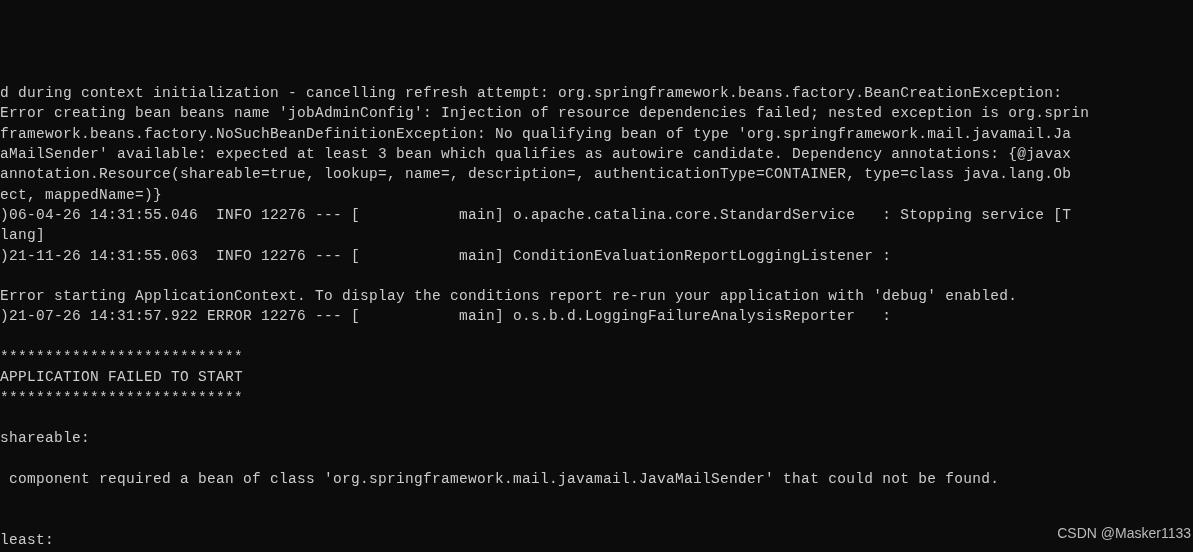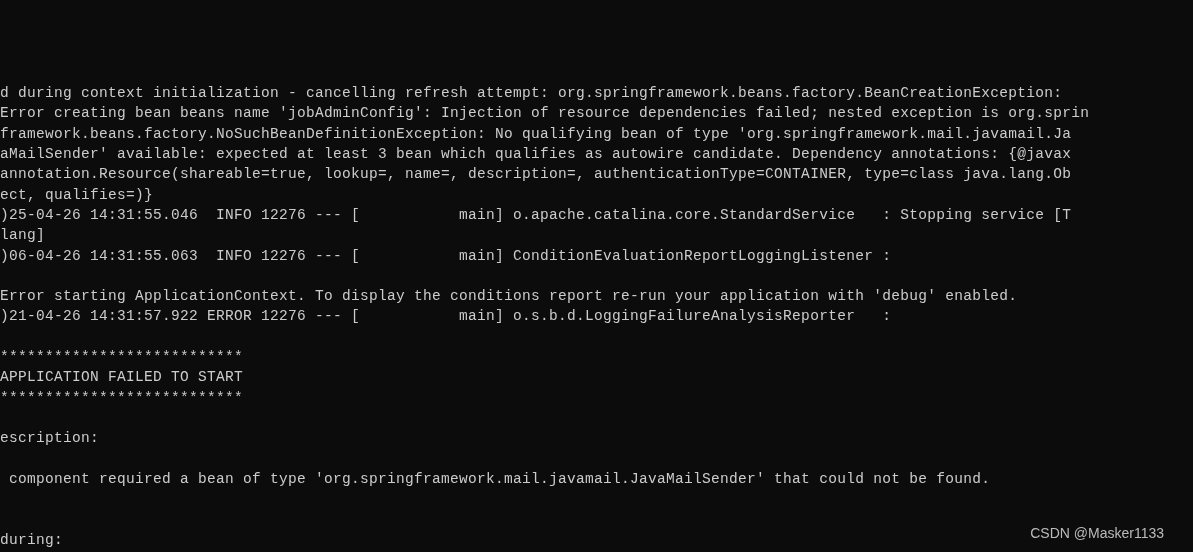--- a/index.html
+++ b/index.html
@@ -20,55 +20,55 @@
       padding: 2px 0;
       position: relative;
     }
     .console-output {
       white-space: pre;
       letter-spacing: 0.3px;
     }
     .watermark {
       position: absolute;
       bottom: 8px;
-      right: 29px;
+      right: 2px;
       color: #bbbbbb;
       font-family: -apple-system, BlinkMacSystemFont, "Segoe UI", Arial, sans-serif;
       font-size: 14px;
       letter-spacing: 0px;
     }
   </style>
 </head>
 <body>
 
 
 
 <div class="console-output"><span>d during context initialization - cancelling refresh attempt: org.springframework.beans.factory.BeanCreationException:</span>
 <span>Error creating bean beans name 'jobAdminConfig': Injection of resource dependencies failed; nested exception is org.sprin</span>
 <span>framework.beans.factory.NoSuchBeanDefinitionException: No qualifying bean of type 'org.springframework.mail.javamail.Ja</span>
 <span>aMailSender' available: expected at least 3 bean which qualifies as autowire candidate. Dependency annotations: {@javax</span>
 <span>annotation.Resource(shareable=true, lookup=, name=, description=, authenticationType=CONTAINER, type=class java.lang.Ob</span>
-<span>ect, qualifies=)}</span>
-<span>)25-04-26 14:31:55.046  INFO 12276 --- [           main] o.apache.catalina.core.StandardService   : Stopping service [T</span>
+<span>ect, mappedName=)}</span>
+<span>)06-04-26 14:31:55.046  INFO 12276 --- [           main] o.apache.catalina.core.StandardService   : Stopping service [T</span>
 <span>lang]</span>
-<span>)06-04-26 14:31:55.063  INFO 12276 --- [           main] ConditionEvaluationReportLoggingListener :</span>
+<span>)21-11-26 14:31:55.063  INFO 12276 --- [           main] ConditionEvaluationReportLoggingListener :</span>
 <span></span>
 <span>Error starting ApplicationContext. To display the conditions report re-run your application with 'debug' enabled.</span>
-<span>)21-04-26 14:31:57.922 ERROR 12276 --- [           main] o.s.b.d.LoggingFailureAnalysisReporter   :</span>
+<span>)21-07-26 14:31:57.922 ERROR 12276 --- [           main] o.s.b.d.LoggingFailureAnalysisReporter   :</span>
 <span></span>
 <span>***************************</span>
 <span>APPLICATION FAILED TO START</span>
 <span>***************************</span>
 <span></span>
-<span>escription:</span>
+<span>shareable:</span>
 <span></span>
-<span> component required a bean of type 'org.springframework.mail.javamail.JavaMailSender' that could not be found.</span>
+<span> component required a bean of class 'org.springframework.mail.javamail.JavaMailSender' that could not be found.</span>
 <span></span>
 <span></span>
-<span>during:</span>
+<span>least:</span>
 <span></span>
 
 <span></span>
 <span></span>
 </div>
 
 <div class="watermark">CSDN @Masker1133</div>
 
 
 

